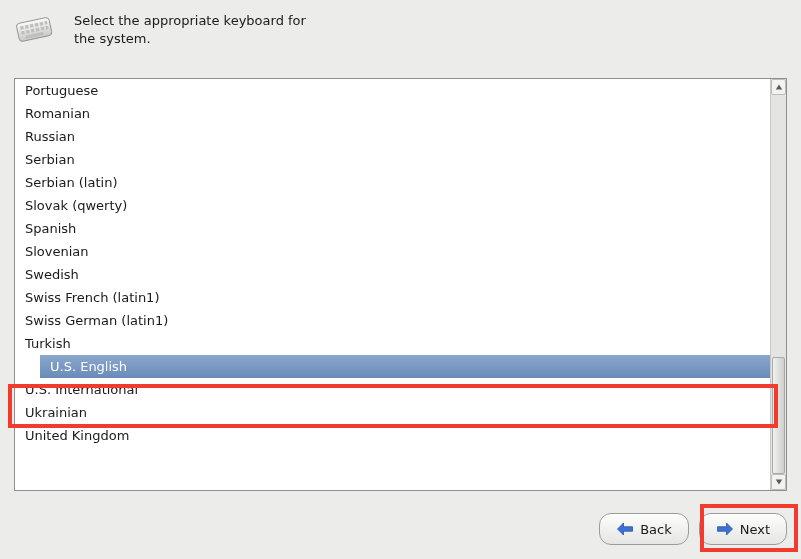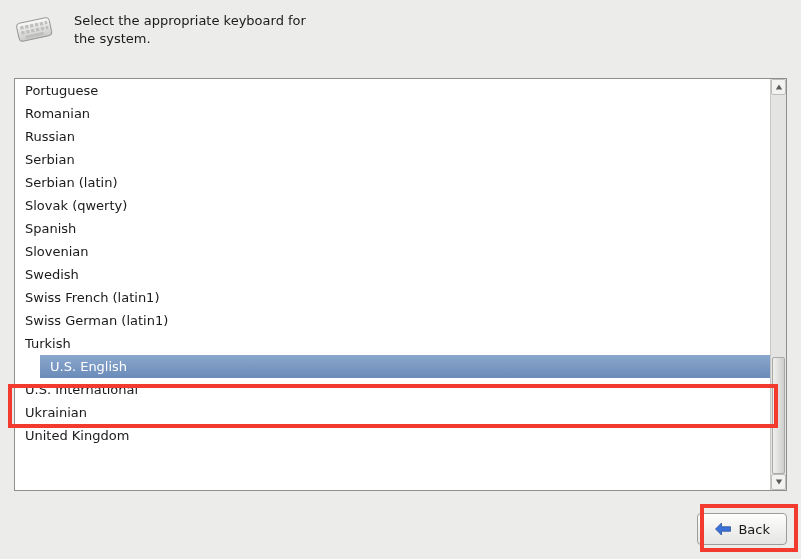--- a/index.html
+++ b/index.html
@@ -113,21 +113,21 @@
     bottom: 14px;
     display: flex;
     gap: 10px;
   }
   .btn {
     height: 32px;
     min-width: 78px;
     padding: 0 16px;
     background: linear-gradient(#fdfdfc, #e5e5e3);
     border: 1px solid #9c9c9a;
-    border-radius: 4px;
+    border-radius: 12px;
     display: flex;
     align-items: center;
     justify-content: center;
     gap: 6px;
     font-size: 13px;
     cursor: pointer;
     box-shadow: 0 1px 0 rgba(255,255,255,0.6) inset;
   }
   .btn svg { width: 18px; height: 14px; }
 </style>
@@ -205,16 +205,22 @@
   </div>
 </div>
 
 <div class="footer">
   <div class="btn">
     <svg viewBox="0 0 24 18">
       <path d="M10 1 L2 9 L10 17 L10 12 L22 12 L22 6 L10 6 Z" fill="#3b72d8" stroke="#244d99" stroke-width="1"></path>
     </svg>
     <span>Back</span>
   </div>
+  <div class="btn">
+    <svg viewBox="0 0 24 18">
+      <path d="M14 1 L22 9 L14 17 L14 12 L2 12 L2 6 L14 6 Z" fill="#3b72d8" stroke="#244d99" stroke-width="1"></path>
+    </svg>
+    <span>Next</span>
+  </div>
 </div>
 
 <div class="hl-box hl-row"></div>
 <div class="hl-box hl-next"></div>
 
 </body></html>

